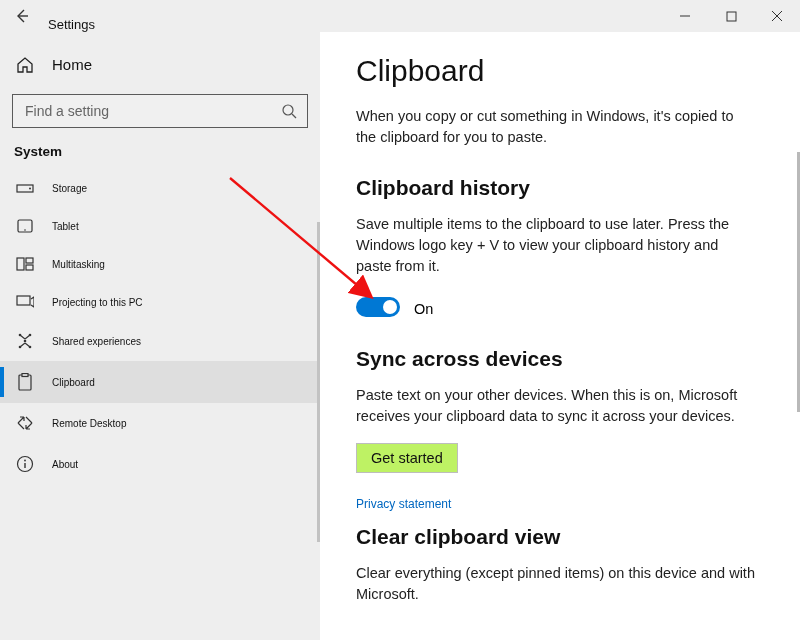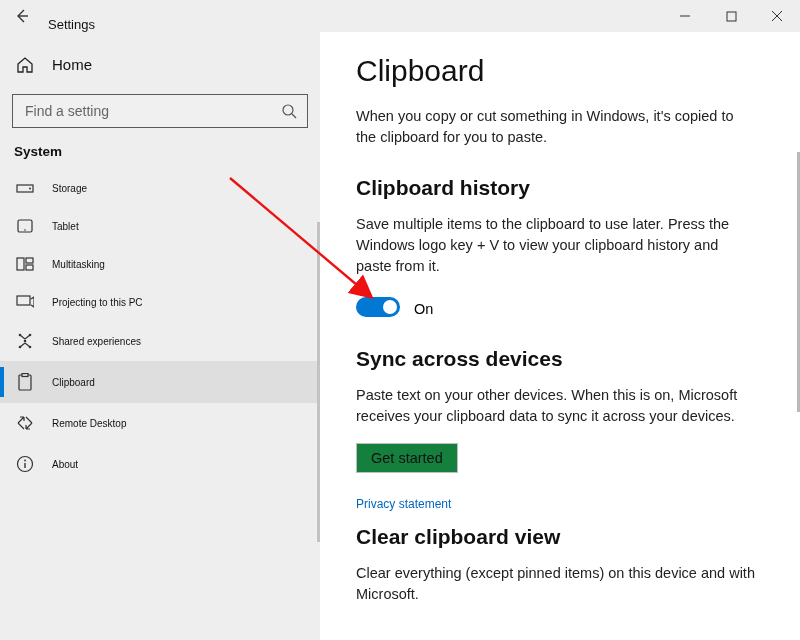--- a/index.html
+++ b/index.html
@@ -98,21 +98,21 @@
     width: 44px; height: 20px; border-radius: 10px;
     background:#0078d4; position:relative;
   }
   .toggle .knob {
     position:absolute; right:3px; top:3px;
     width:14px; height:14px; border-radius:50%; background:#fff;
   }
   .toggle-label { font-size: 14.5px; }
   .btn-secondary {
     display:inline-block;
-    background:#15803d; border:1px solid #bdbdbd;
+    background:#bef264; border:1px solid #bdbdbd;
     padding: 6px 14px; font-size:14.5px; color:#111;
     margin-top: 6px;
   }
   .link-accent {
     color:#0067c0; font-size:12px;
     display:inline-block; margin: 24px 0 14px 0;
   }
   .scrollthumb {
     position:absolute; right:0; top:120px; width:3px; height:260px;
     background:#b9b9b9;

